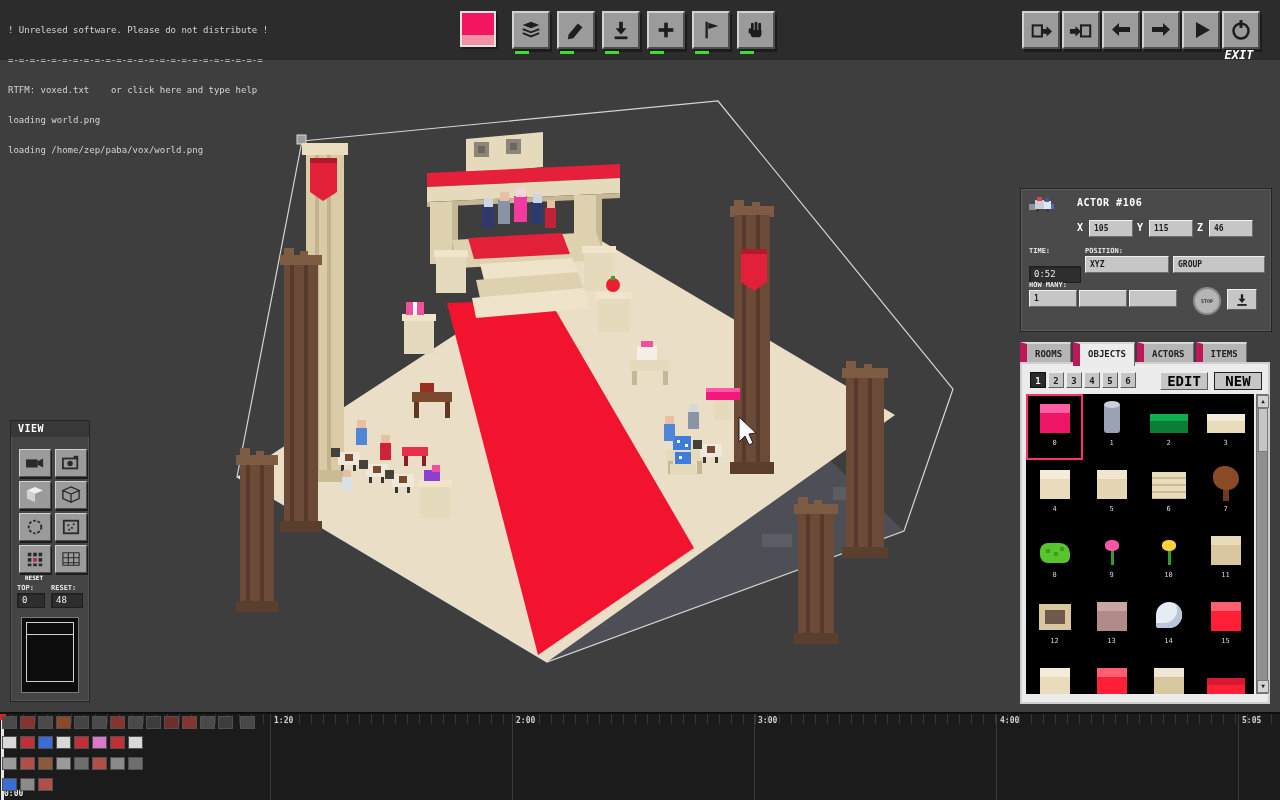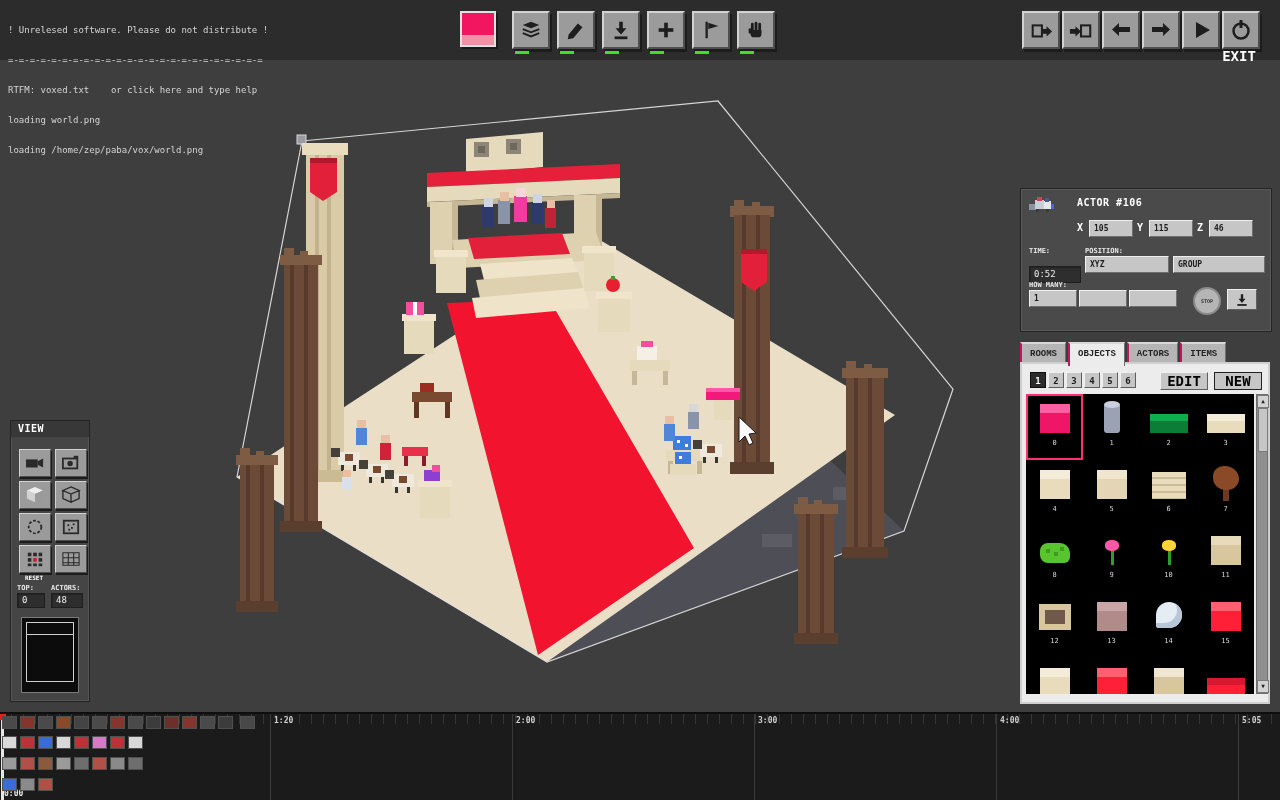--- a/index.html
+++ b/index.html
@@ -12,40 +12,40 @@
   .viewport-bg{left:0;top:60px;width:1280px;height:652px;background:#3e3e3e;}
   
   .swatch{left:460px;top:11px;width:32px;height:32px;border:2px solid #e2e2e2;box-shadow:2px 2px 0 #1c1c1c;}
   .swatch-top{position:absolute;left:0;top:0;width:100%;height:22px;background:var(--swatch_top,#f21560);}
   .swatch-bottom{position:absolute;left:0;top:22px;width:100%;height:10px;background:var(--swatch_bottom,#f490a6);}
   .tbtn{position:absolute;top:11px;width:34px;height:34px;background:#9b9b9b;
         border-top:2px solid #d2d2d2;border-left:2px solid #d2d2d2;
         border-right:2px solid #4e4e4e;border-bottom:2px solid #4e4e4e;
         box-shadow:2px 3px 0 #1c1c1c;display:flex;align-items:center;justify-content:center;cursor:pointer;}
   .led{position:absolute;left:1px;bottom:-7px;width:14px;height:3px;background:var(--led_green,#3ce02a);}
-  .exit-label{left:1222px;top:48px;width:34px;text-align:center;font-size:14px;font-weight:bold;color:#fff;}
+  .exit-label{left:1222px;top:48px;width:34px;text-align:center;font-size:12px;font-weight:bold;color:#fff;font-style:italic;}
   
   .panel{position:absolute;background:#4a4a4a;border:1px solid #242424;box-shadow:inset 0 0 0 1px #5a5a5a;}
   .panel-header{position:absolute;left:0;top:0;width:100%;height:16px;background:#383838;
         color:#fff;font-size:10px;font-weight:bold;line-height:16px;padding-left:7px;box-sizing:border-box;letter-spacing:.5px;}
   .row-label{position:absolute;width:62px;text-align:right;color:#fff;font-size:10px;font-weight:bold;}
   .dark-field{position:absolute;height:15px;background:#2e2e2e;border:1px solid #1f1f1f;
         box-shadow:inset 1px 1px 0 #242424;color:#ececec;font-size:9px;line-height:15px;padding-left:4px;box-sizing:content-box;}
   .light-field{position:absolute;height:15px;background:#c6c6c6;color:#1c1c1c;font-size:8px;font-weight:bold;
         line-height:15px;padding-left:4px;border-top:1px solid #efefef;border-left:1px solid #efefef;
         border-right:1px solid #6e6e6e;border-bottom:1px solid #6e6e6e;box-sizing:content-box;}
   .tiny-label{position:absolute;color:#e8e8e8;font-size:7px;font-weight:bold;}
   .stop-badge{position:absolute;width:24px;height:24px;border-radius:50%;background:#b5b5b5;border:2px solid #8a8a8a;
         color:#333;font-size:5px;font-weight:bold;display:flex;align-items:center;justify-content:center;}
   .mini-btn{position:absolute;background:#c6c6c6;border-top:1px solid #efefef;border-left:1px solid #efefef;
         border-right:1px solid #5e5e5e;border-bottom:1px solid #5e5e5e;display:flex;align-items:center;justify-content:center;cursor:pointer;}
   
   .tabs{left:1020px;top:342px;display:flex;gap:2px;}
   .tab{height:20px;line-height:20px;padding:0 8px;background:#b5b5b5;color:#222;font-size:9px;font-weight:bold;
-       border-top:2px solid #d8d8d8;border-left:2px solid #be185d;border-right:1px solid #6e6e6e;cursor:pointer;font-family:Liberation Mono, monospace;}
+       border-top:2px solid #d8d8d8;border-left:7px solid #be185d;border-right:1px solid #6e6e6e;cursor:pointer;}
   .tab.active{background:#ececec;height:22px;z-index:5;}
   .objects-panel{left:1020px;top:362px;width:250px;height:342px;background:#ececec;border:2px solid #cfcfcf;box-sizing:border-box;}
   .page-btn{position:absolute;top:8px;width:16px;height:16px;background:#c6c6c6;color:#1c1c1c;font-size:9px;font-weight:bold;
         text-align:center;line-height:16px;border-top:1px solid #efefef;border-left:1px solid #efefef;
         border-right:1px solid #5e5e5e;border-bottom:1px solid #5e5e5e;box-sizing:border-box;cursor:pointer;}
   .page-btn.active{background:#2b2b2b;color:#fff;border-color:#111;}
   .edit-btn,.new-btn{position:absolute;top:8px;width:46px;height:16px;font-size:14px;font-weight:bold;}
   .objects-grid{position:absolute;left:4px;top:30px;width:228px;height:300px;background:#000;
         display:grid;grid-template-columns:repeat(4,57px);grid-auto-rows:66px;overflow:hidden;}
   .obj-cell{position:relative;display:flex;flex-direction:column;align-items:center;padding-top:3px;box-sizing:border-box;cursor:pointer;}
@@ -591,21 +591,21 @@
       </svg>
     </div>
     <div class="vbtn" style="left:44px;top:124px">
       <svg width="22" height="18" viewBox="0 0 24 20">
         <path d="M3 3 h18 v14 h-18 Z M3 8.6 h18 M3 14.2 h18 M9 3 v14 M15 3 v14" fill="none" stroke="#2a2a2a" stroke-width="1.2"></path>
       </svg>
     </div>
     <div class="view-reset">RESET</div>
     <div class="tiny-label" style="left:6px;top:163px">TOP:</div>
     <div class="dark-field" style="left:6px;top:172px;width:22px;height:13px;line-height:13px">0</div>
-    <div class="tiny-label" style="left:40px;top:163px">ACTORS:</div>
+    <div class="tiny-label" style="left:40px;top:163px">RESET:</div>
     <div class="dark-field" style="left:40px;top:172px;width:26px;height:13px;line-height:13px">48</div>
     <div class="view-preview">
       <div class="vp-inner"></div>
       <div class="vp-line"></div>
     </div>
   </div>
 
   <div class="abs timeline">
     <div class="tl-ruler"></div>
     <div class="tl-playhead"></div>

